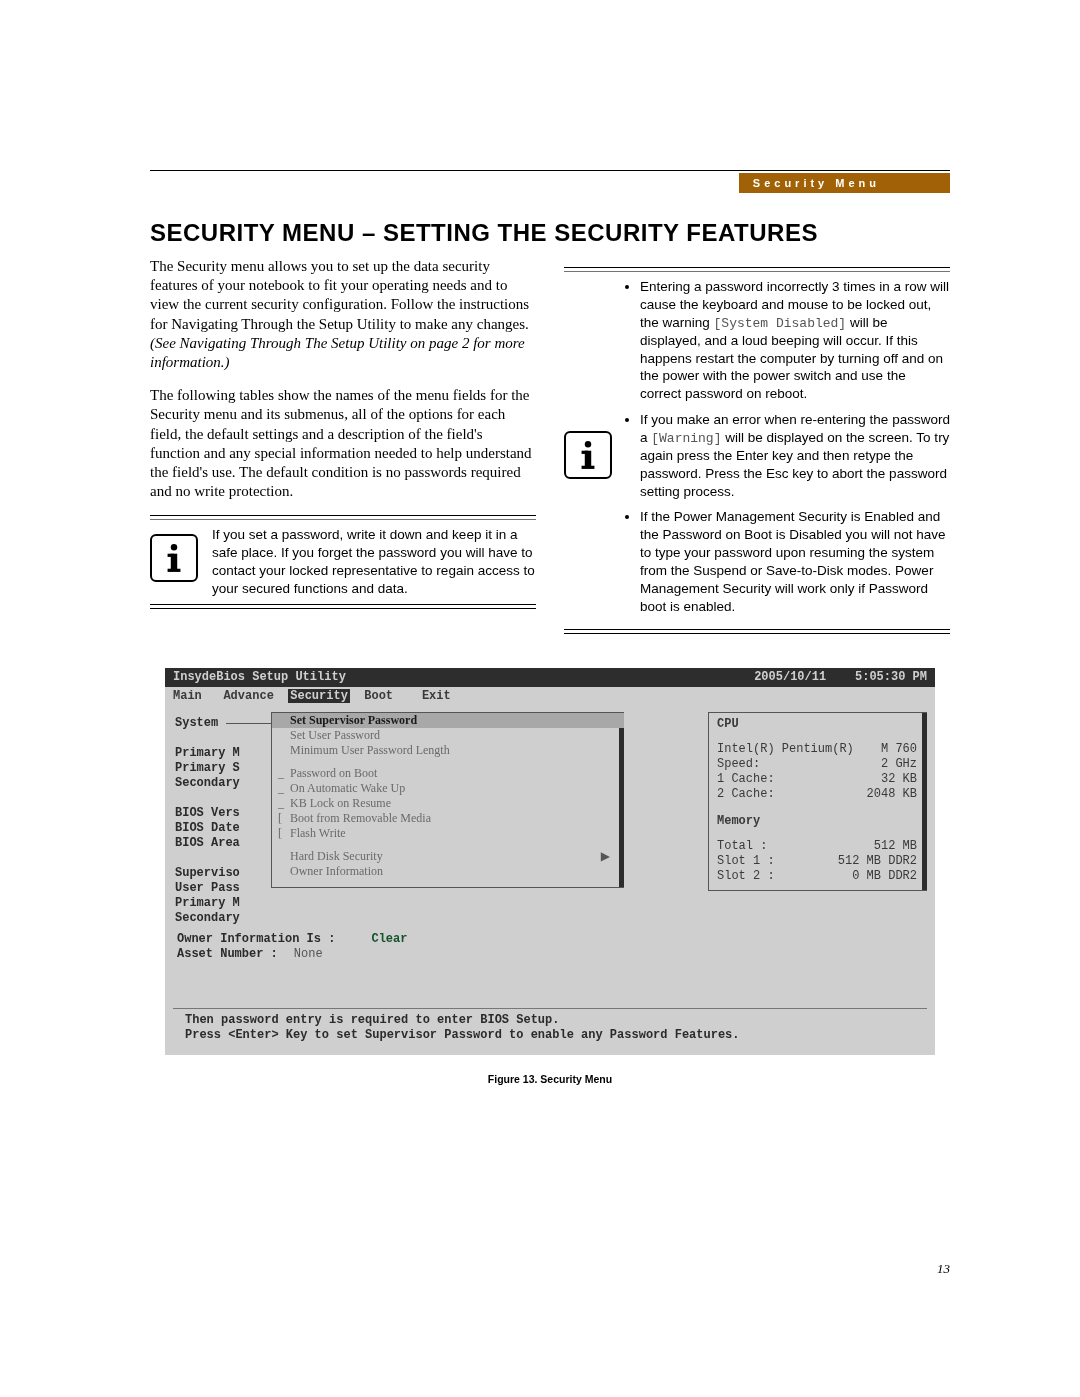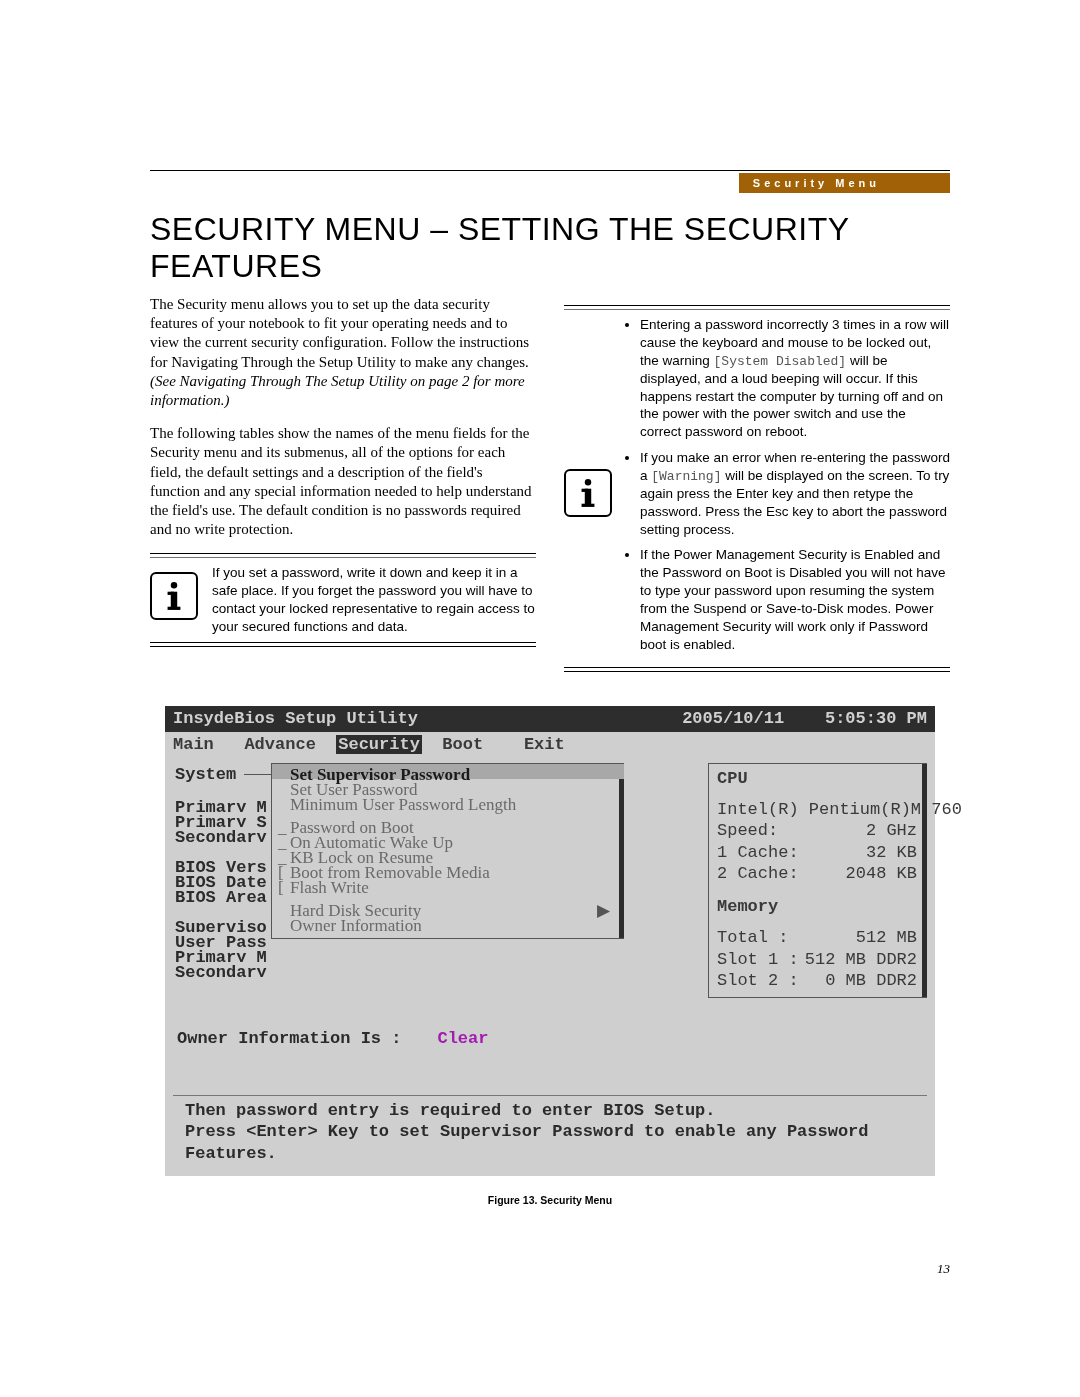--- a/index.html
+++ b/index.html
@@ -30,24 +30,24 @@
     color: #fff;
     font-family: Arial, Helvetica, sans-serif;
     font-size: 11px;
     font-weight: bold;
     letter-spacing: 4px;
     padding: 4px 70px 4px 14px;
     text-transform: none;
   }
   .title {
     font-family: Arial, Helvetica, sans-serif;
-    font-weight: 400;
-    font-size: 32px;
+    font-weight: 700;
+    font-size: 24px;
     letter-spacing: 0.5px;
-    margin: 18px 0 10px 0;
+    margin: 26px 0 10px 0;
   }
   .columns {
     display: flex;
     gap: 28px;
   }
   .col {
     flex: 1;
     font-size: 15px;
     line-height: 1.28;
   }
@@ -103,21 +103,21 @@
   .figure-wrap {
     margin-top: 34px;
     display: flex;
     flex-direction: column;
     align-items: center;
   }
   .bios {
     width: 770px;
     background: #cfcfcf;
     font-family: "Courier New", monospace;
-    font-size: 17px;
+    font-size: 12px;
     color: #3a3a3a;
     line-height: 1.25;
     position: relative;
     padding-bottom: 10px;
   }
   .bios-title-bar {
     background: #2d2d2d;
     color: #d0d0d0;
     padding: 2px 8px;
     display: flex;
@@ -202,27 +202,26 @@
   }
   .bios-right .kv {
     display:flex; justify-content: space-between;
     white-space: nowrap;
   }
   .bios-right .sep { height:10px; }
   .bios-lower {
     padding: 0 12px;
     font-weight: bold;
     color:#2b2b2b;
-    margin-top:45px;
   }
   .bios-lower .kv2 {
     display:flex; gap: 6px;
   }
   .bios-lower .val { font-weight: normal; color:#555; }
-  .bios-lower .white { color:#a21caf; font-weight:bold;}
+  .bios-lower .white { color:#14532d; font-weight:bold;}
   .bios-spacer { height: 46px; }
   .bios-help {
     padding: 4px 12px 2px 12px;
     font-weight: bold;
     color:#2b2b2b;
     border-top: 1px solid #777;
     margin: 0 8px;
   }
   .figure-caption {
     font-family: Arial, Helvetica, sans-serif;
@@ -402,20 +401,24 @@
               <span>0 MB DDR2</span>
             </div>
         </div>
       </div>
 
       <div class="bios-lower">
         <div class="kv2">
           <span>Owner Information Is :</span>
           <span class="white" style="margin-left:30px;">Clear</span>
         </div>
+        <div class="kv2">
+          <span>Asset Number :</span>
+          <span class="val" style="margin-left:10px;">None</span>
+        </div>
       </div>
 
       <div class="bios-spacer"></div>
 
       <div class="bios-help">
         <div>Then password entry is required to enter BIOS Setup.</div>
         <div>Press &lt;Enter&gt; Key to set Supervisor Password to enable any Password Features.</div>
       </div>
     </div>
 

